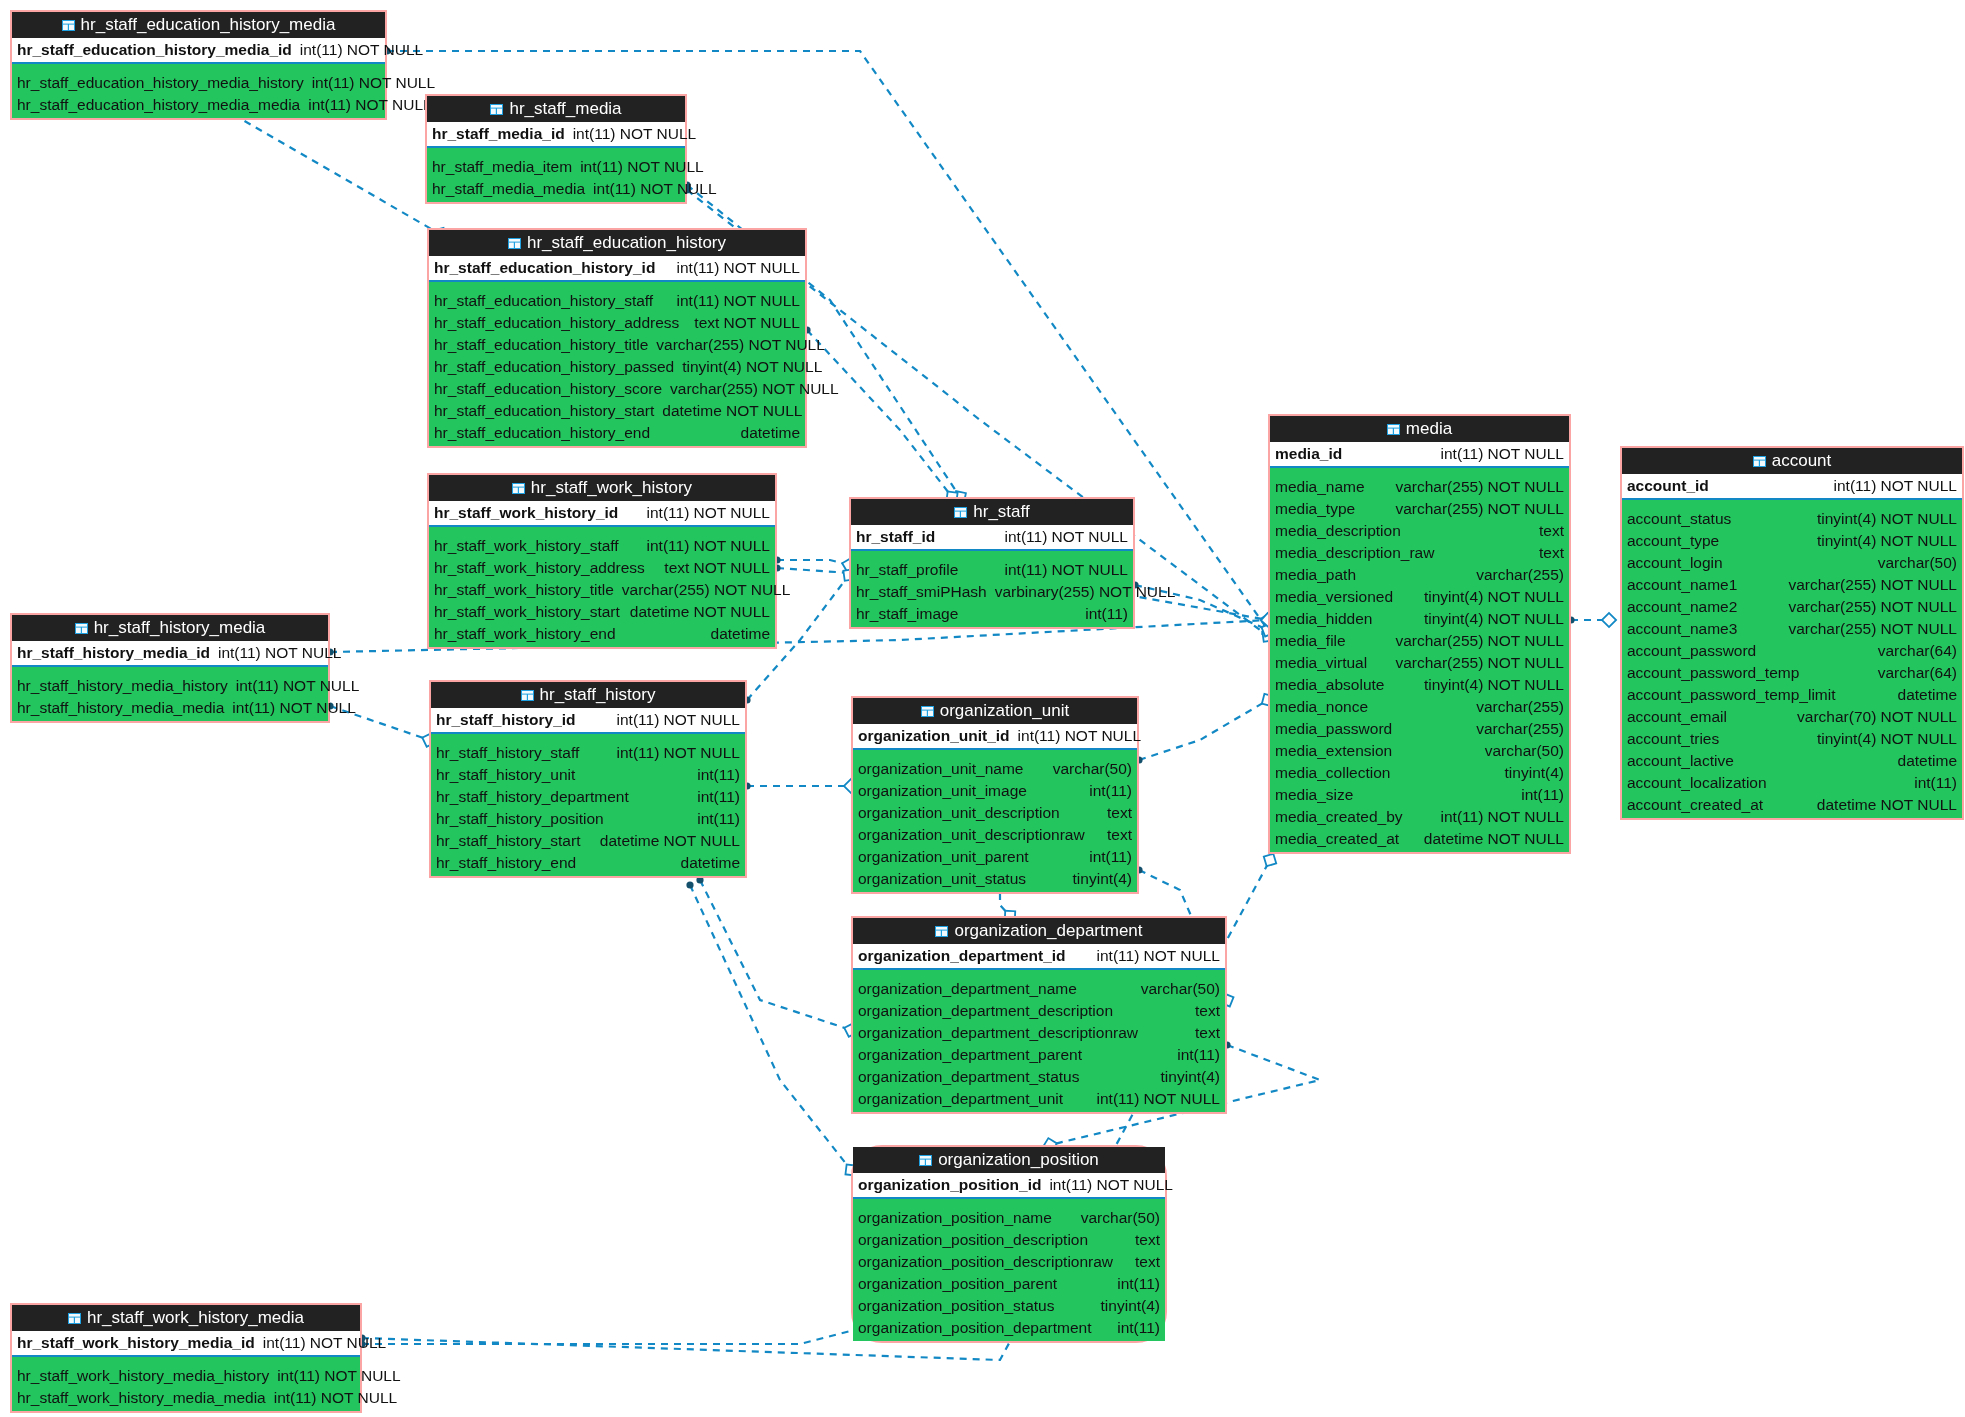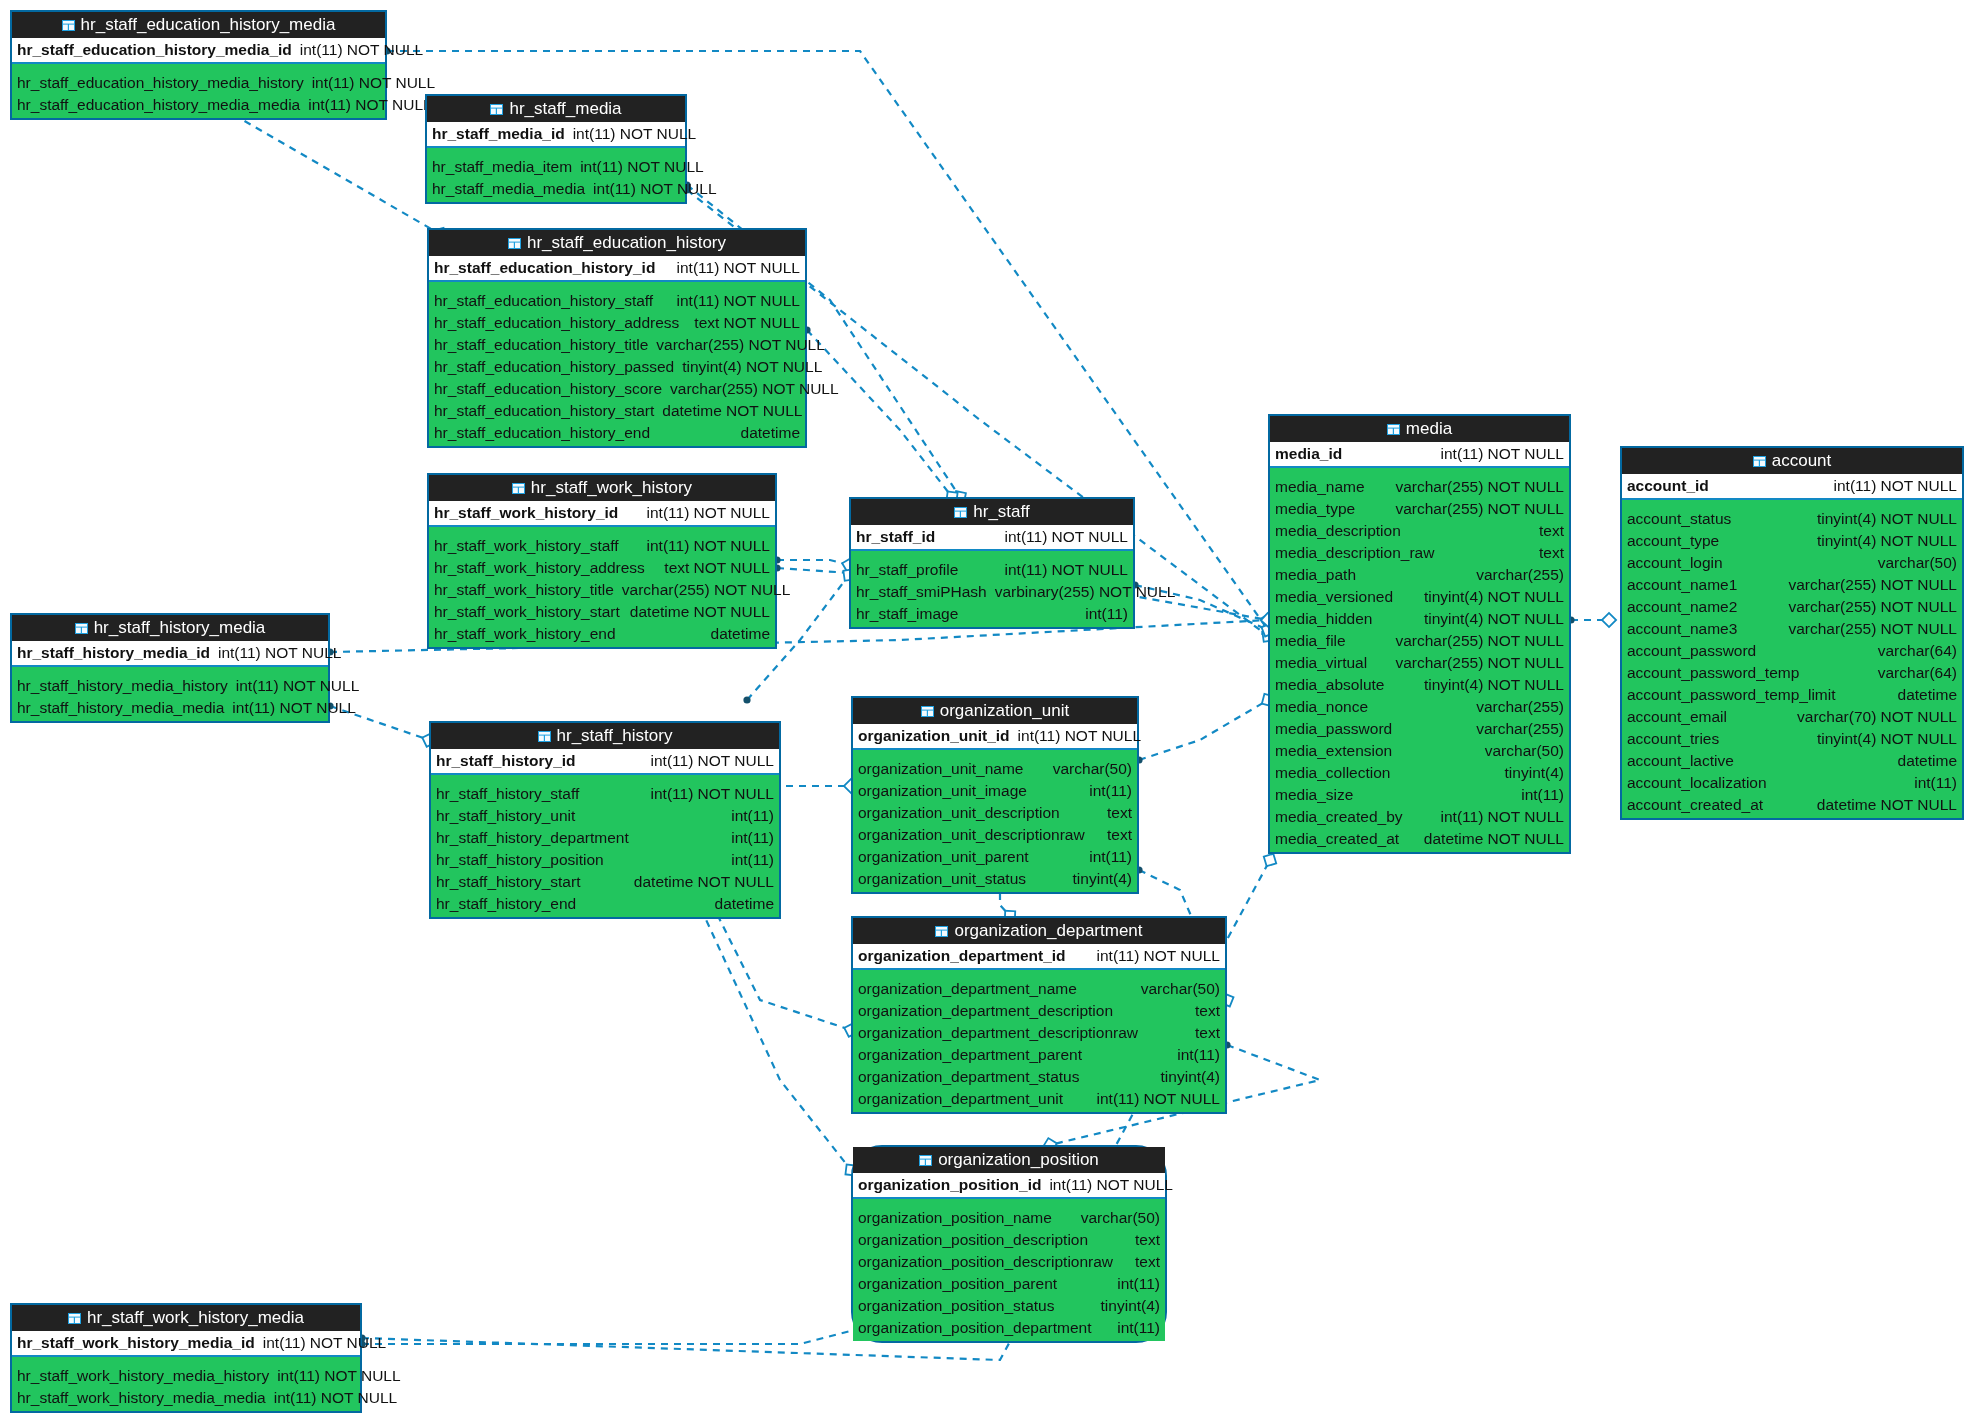--- a/index.html
+++ b/index.html
@@ -25,21 +25,21 @@
     position: absolute;
     left: 0;
     top: 0;
     width: 1965px;
     height: 1417px;
     pointer-events: none;
   }
   .entity {
     position: absolute;
     box-sizing: border-box;
-    border: 2px solid #0369a1;
+    border: 2px solid #fca5a5;
     background: #ffffff;
     z-index: 5;
   }
   .entity-title {
     background: #222222;
     color: #ffffff;
     font-size: 17px;
     line-height: 26px;
     height: 26px;
     text-align: center;
@@ -374,21 +374,21 @@
         <div class="col-row">
           <span class="col-name">hr_staff_history_media_history</span>
           <span class="col-type">int(11) NOT NULL</span>
         </div>
         <div class="col-row">
           <span class="col-name">hr_staff_history_media_media</span>
           <span class="col-type">int(11) NOT NULL</span>
         </div>
       </div>
     </div>
-    <div class="entity" style="left: 429px; top: 721px; width: 352px;">
+    <div class="entity" style="left: 429px; top: 680px; width: 318px;">
       <div class="entity-title"><span><svg class="tbl-icon" viewBox="0 0 13 11" xmlns="http://www.w3.org/2000/svg">
             <rect x="0" y="0" width="13" height="11" fill="#1fa0e0"></rect>
             <rect x="1" y="1" width="11" height="2.6" fill="#ffffff" opacity="0.95"></rect>
             <rect x="1" y="4.6" width="4.8" height="5.4" fill="#ffffff" opacity="0.95"></rect>
             <rect x="7" y="4.6" width="5" height="5.4" fill="#ffffff" opacity="0.95"></rect>
           </svg></span><span>hr_staff_history</span></div>
       <div class="pk-row">
         <div class="col-row">
           <span class="col-name">hr_staff_history_id</span>
           <span class="col-type">int(11) NOT NULL</span>

